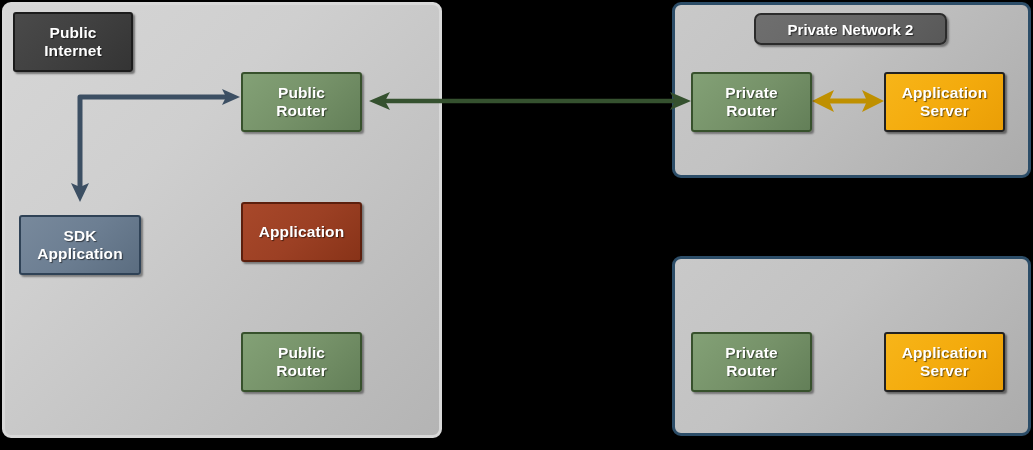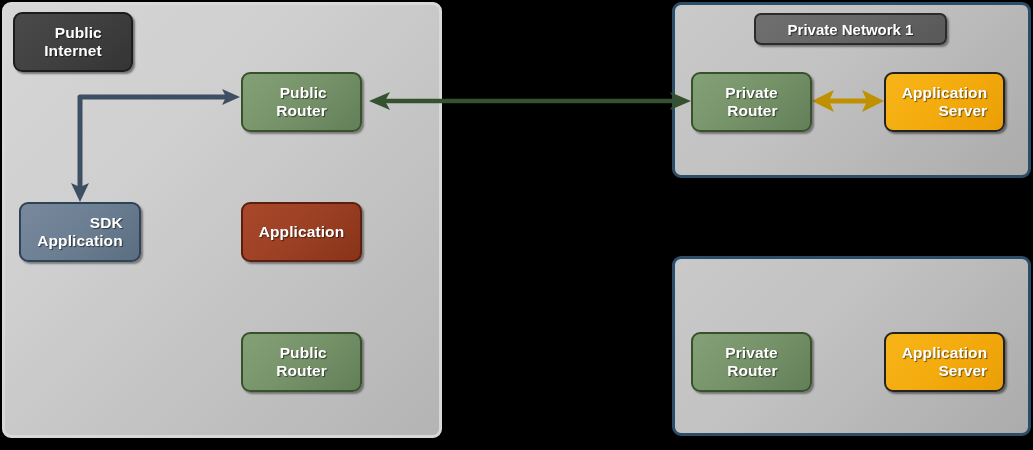--- a/index.html
+++ b/index.html
@@ -45,25 +45,25 @@
     border: 3px solid #2c4d68;
     box-shadow: 4px 4px 0 rgba(0,0,0,0.5);
   }
   .panel-private-1 { top: 2px;   height: 176px; }
   .panel-private-2 { top: 256px; height: 180px; }
 
   
   .node {
     position: absolute;
     box-sizing: border-box;
-    border-radius: 9px;
+    border-radius: 3px;
     display: flex;
     align-items: center;
     justify-content: center;
-    text-align: right;
+    text-align: center;
     color: #ffffff;
     font-weight: bold;
     font-size: 15.5px;
     line-height: 1.18;
     letter-spacing: 0.1px;
     text-shadow: 1px 1px 1px rgba(0,0,0,0.55);
     z-index: 5;
   }
   .node .lbl { white-space: pre-line; }
 
@@ -74,20 +74,21 @@
   }
   .node-green {
     background: linear-gradient(135deg, #83a176 0%, #769269 50%, #637f58 100%);
     border: 2.5px solid #37512c;
     box-shadow: 2px 2px 2px rgba(0,0,0,0.4);
   }
   .node-blue {
     background: linear-gradient(135deg, #78899c 0%, #6c7e92 50%, #5b6d80 100%);
     border: 2.5px solid #2f4256;
     box-shadow: 2px 2px 2px rgba(0,0,0,0.4);
+    margin-top: 13px;
   }
   .node-rust {
     background: linear-gradient(135deg, #a8482a 0%, #9c4024 50%, #883318 100%);
     border: 2.5px solid #5c1f0d;
     box-shadow: 2px 2px 2px rgba(0,0,0,0.4);
   }
   .node-orange {
     background: linear-gradient(135deg, #f7b519 0%, #f4ab0d 50%, #ea9e06 100%);
     border: 2.5px solid #222222;
     box-shadow: 2px 2px 2px rgba(0,0,0,0.45);
@@ -177,21 +178,21 @@
   <div class="node node-rust" style="left:241px; top:202px; width:121px; height:60px;">
     <span class="lbl">Application</span>
   </div>
 
   <div class="node node-green" style="left:241px; top:332px; width:121px; height:60px;">
     <span class="lbl">Public
 Router</span>
   </div>
 
   <div class="net-badge" style="left:754px; top:13px; width:193px; height:32px;">
-    <span>Private Network 1</span>
+    <span>Private Network 2</span>
   </div>
 
   <div class="node node-green" style="left:691px; top:72px; width:121px; height:60px;">
     <span class="lbl">Private
 Router</span>
   </div>
 
   <div class="node node-orange" style="left:884px; top:72px; width:121px; height:60px;">
     <span class="lbl">Application
 Server</span>

